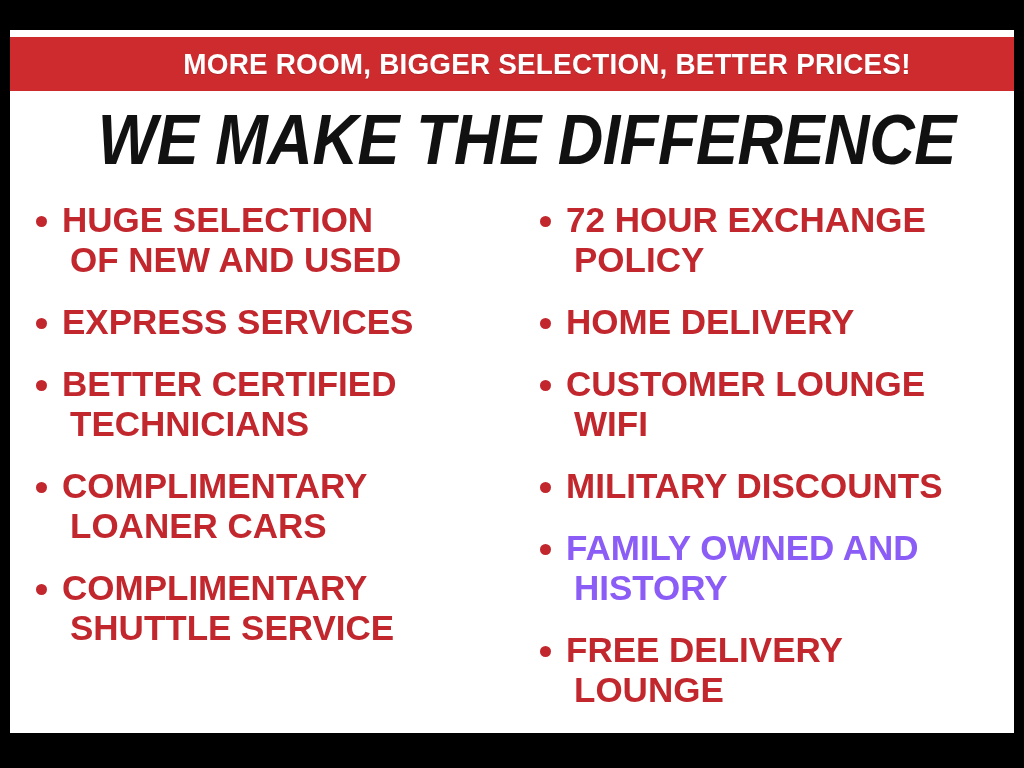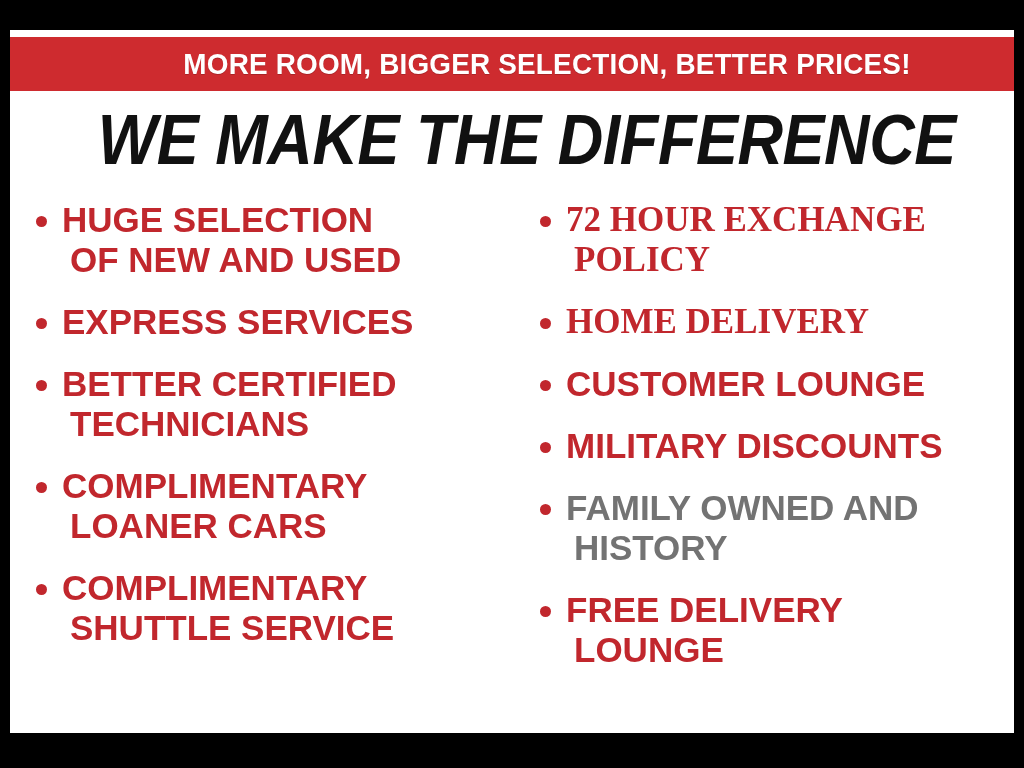--- a/index.html
+++ b/index.html
@@ -168,37 +168,37 @@
             <span class="bullet-text" style="color: rgb(193, 39, 45);"><span>COMPLIMENTARY</span><span class="bullet-line-2">LOANER CARS</span></span>
           </div>
           <div class="bullet-item">
             <span class="bullet-dot" style="background: rgb(193, 39, 45);"></span>
             <span class="bullet-text" style="color: rgb(193, 39, 45);"><span>COMPLIMENTARY</span><span class="bullet-line-2">SHUTTLE SERVICE</span></span>
           </div>
         </div>
       <div class="bullet-column" id="column-right">
           <div class="bullet-item">
             <span class="bullet-dot" style="background: rgb(193, 39, 45);"></span>
-            <span class="bullet-text" style="color: rgb(193, 39, 45); font-family: Liberation Serif, serif;"><span>72 HOUR EXCHANGE</span><span class="bullet-line-2">POLICY</span></span>
-          </div>
-          <div class="bullet-item">
-            <span class="bullet-dot" style="background: rgb(193, 39, 45);"></span>
-            <span class="bullet-text" style="color: rgb(193, 39, 45); font-family: Liberation Serif, serif;"><span>HOME DELIVERY</span></span>
-          </div>
-          <div class="bullet-item">
-            <span class="bullet-dot" style="background: rgb(193, 39, 45);"></span>
-            <span class="bullet-text" style="color: rgb(193, 39, 45);"><span>CUSTOMER LOUNGE</span></span>
+            <span class="bullet-text" style="color: rgb(193, 39, 45);"><span>72 HOUR EXCHANGE</span><span class="bullet-line-2">POLICY</span></span>
+          </div>
+          <div class="bullet-item">
+            <span class="bullet-dot" style="background: rgb(193, 39, 45);"></span>
+            <span class="bullet-text" style="color: rgb(193, 39, 45);"><span>HOME DELIVERY</span></span>
+          </div>
+          <div class="bullet-item">
+            <span class="bullet-dot" style="background: rgb(193, 39, 45);"></span>
+            <span class="bullet-text" style="color: rgb(193, 39, 45);"><span>CUSTOMER LOUNGE</span><span class="bullet-line-2">WIFI</span></span>
           </div>
           <div class="bullet-item">
             <span class="bullet-dot" style="background: rgb(193, 39, 45);"></span>
             <span class="bullet-text" style="color: rgb(193, 39, 45);"><span>MILITARY DISCOUNTS</span></span>
           </div>
           <div class="bullet-item">
             <span class="bullet-dot" style="background: rgb(193, 39, 45);"></span>
-            <span class="bullet-text" style="color: #737373;"><span>FAMILY OWNED AND</span><span class="bullet-line-2">HISTORY</span></span>
+            <span class="bullet-text" style="color: #8b5cf6;"><span>FAMILY OWNED AND</span><span class="bullet-line-2">HISTORY</span></span>
           </div>
           <div class="bullet-item">
             <span class="bullet-dot" style="background: rgb(193, 39, 45);"></span>
             <span class="bullet-text" style="color: rgb(193, 39, 45);"><span>FREE DELIVERY</span><span class="bullet-line-2">LOUNGE</span></span>
           </div>
         </div>
     </div>
 
   </div>
 </div>

